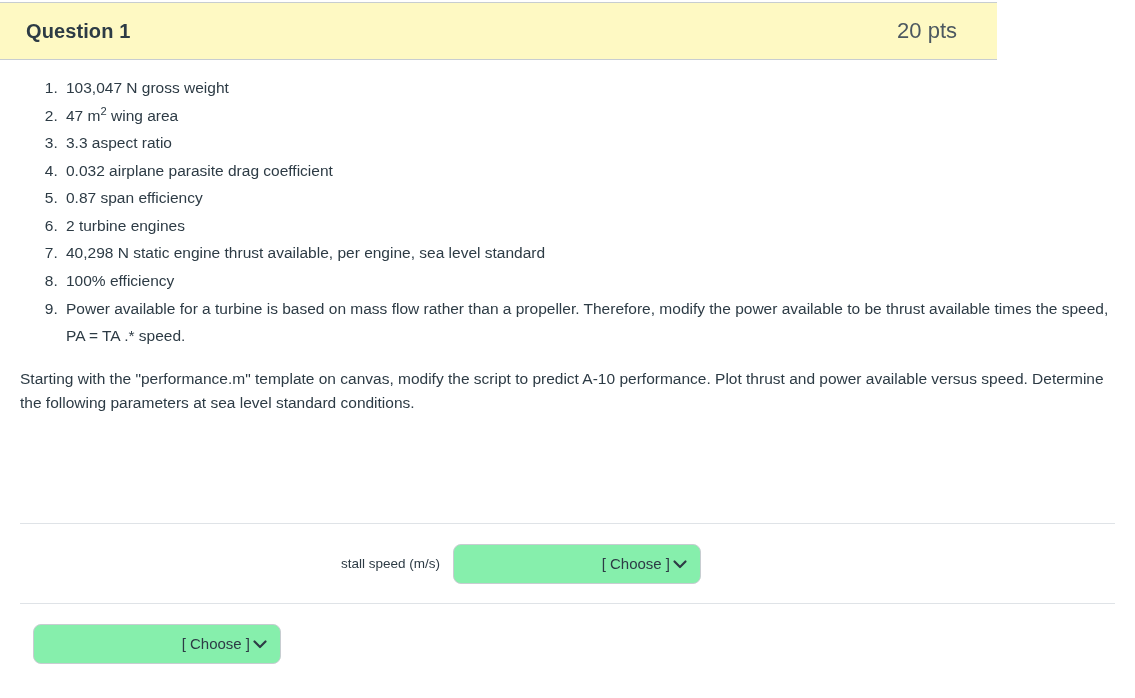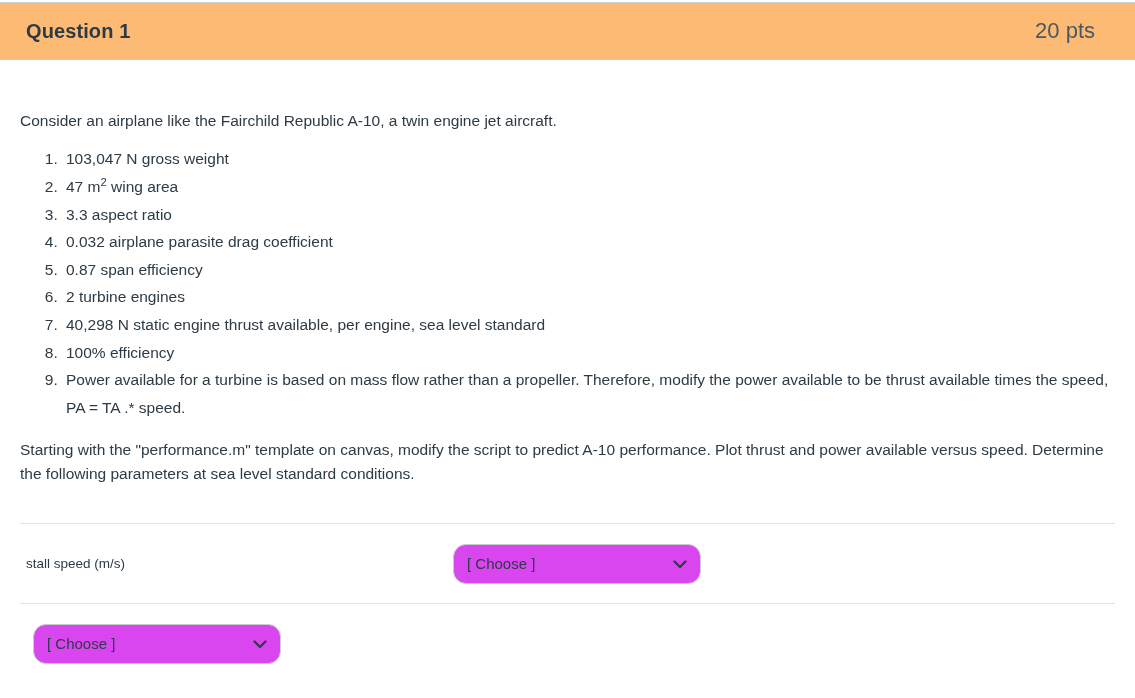--- a/index.html
+++ b/index.html
@@ -15,24 +15,24 @@
     font-family: "Liberation Sans", "DejaVu Sans", sans-serif;
     color: #2d3b45;
     -webkit-font-smoothing: antialiased;
   }
 
   
   .question-header {
     position: absolute;
     left: 0;
     top: 2px;
-    width: 1135px;
+    width: 997px;
     height: 58px;
     box-sizing: border-box;
-    background: #fdba74;
+    background: #fef9c3;
     border-top: 1px solid #c7cdd1;
     border-bottom: 1px solid #c7cdd1;
     display: flex;
     align-items: center;
     justify-content: space-between;
   }
   .question-name {
     font-size: 20px;
     font-weight: bold;
     color: #2d3b45;
@@ -86,20 +86,21 @@
     line-height: 1.55;
     color: #2d3b45;
   }
 
   
   .answer-rows {
     position: absolute;
     left: 0;
     top: 523px;
     width: 1135px;
+    text-align: right;
   }
   .answer-row {
     position: relative;
     box-sizing: border-box;
     width: 1095px;
     margin-left: 20px;
     border-top: 1px solid #dfe3e7;
     height: 80px;
     display: flex;
     align-items: center;
@@ -110,23 +111,23 @@
     width: 420px;
     padding-left: 6px;
     box-sizing: border-box;
     line-height: 1.3;
   }
   .answer-select {
     position: relative;
     width: 248px;
     height: 40px;
     box-sizing: border-box;
-    background: #d946ef;
+    background: #86efac;
     border: 1px solid #c7cdd1;
-    border-radius: 13px;
+    border-radius: 8px;
     display: flex;
     align-items: center;
     margin-left: 13px;
   }
   .answer-select .select-value {
     font-size: 15px;
     color: #2d3b45;
     padding-left: 13px;
     flex: 1 1 auto;
     white-space: nowrap;
@@ -143,21 +144,20 @@
 </head>
 <body>
 
 <div class="question-header">
   <span class="question-name">Question 1</span>
   <span class="question-points">20 pts</span>
 </div>
 
 <div class="question-body">
 
-  <p class="intro-text">Consider an airplane like the Fairchild Republic A-10, a twin engine jet aircraft.</p>
 
   <ol class="spec-list">
     <li>
       <span>103,047 N gross weight</span>
     </li>
     <li>
       <span>47 m</span><sup>2</sup><span> wing area</span>
     </li>
     <li>
       <span>3.3 aspect ratio</span>

